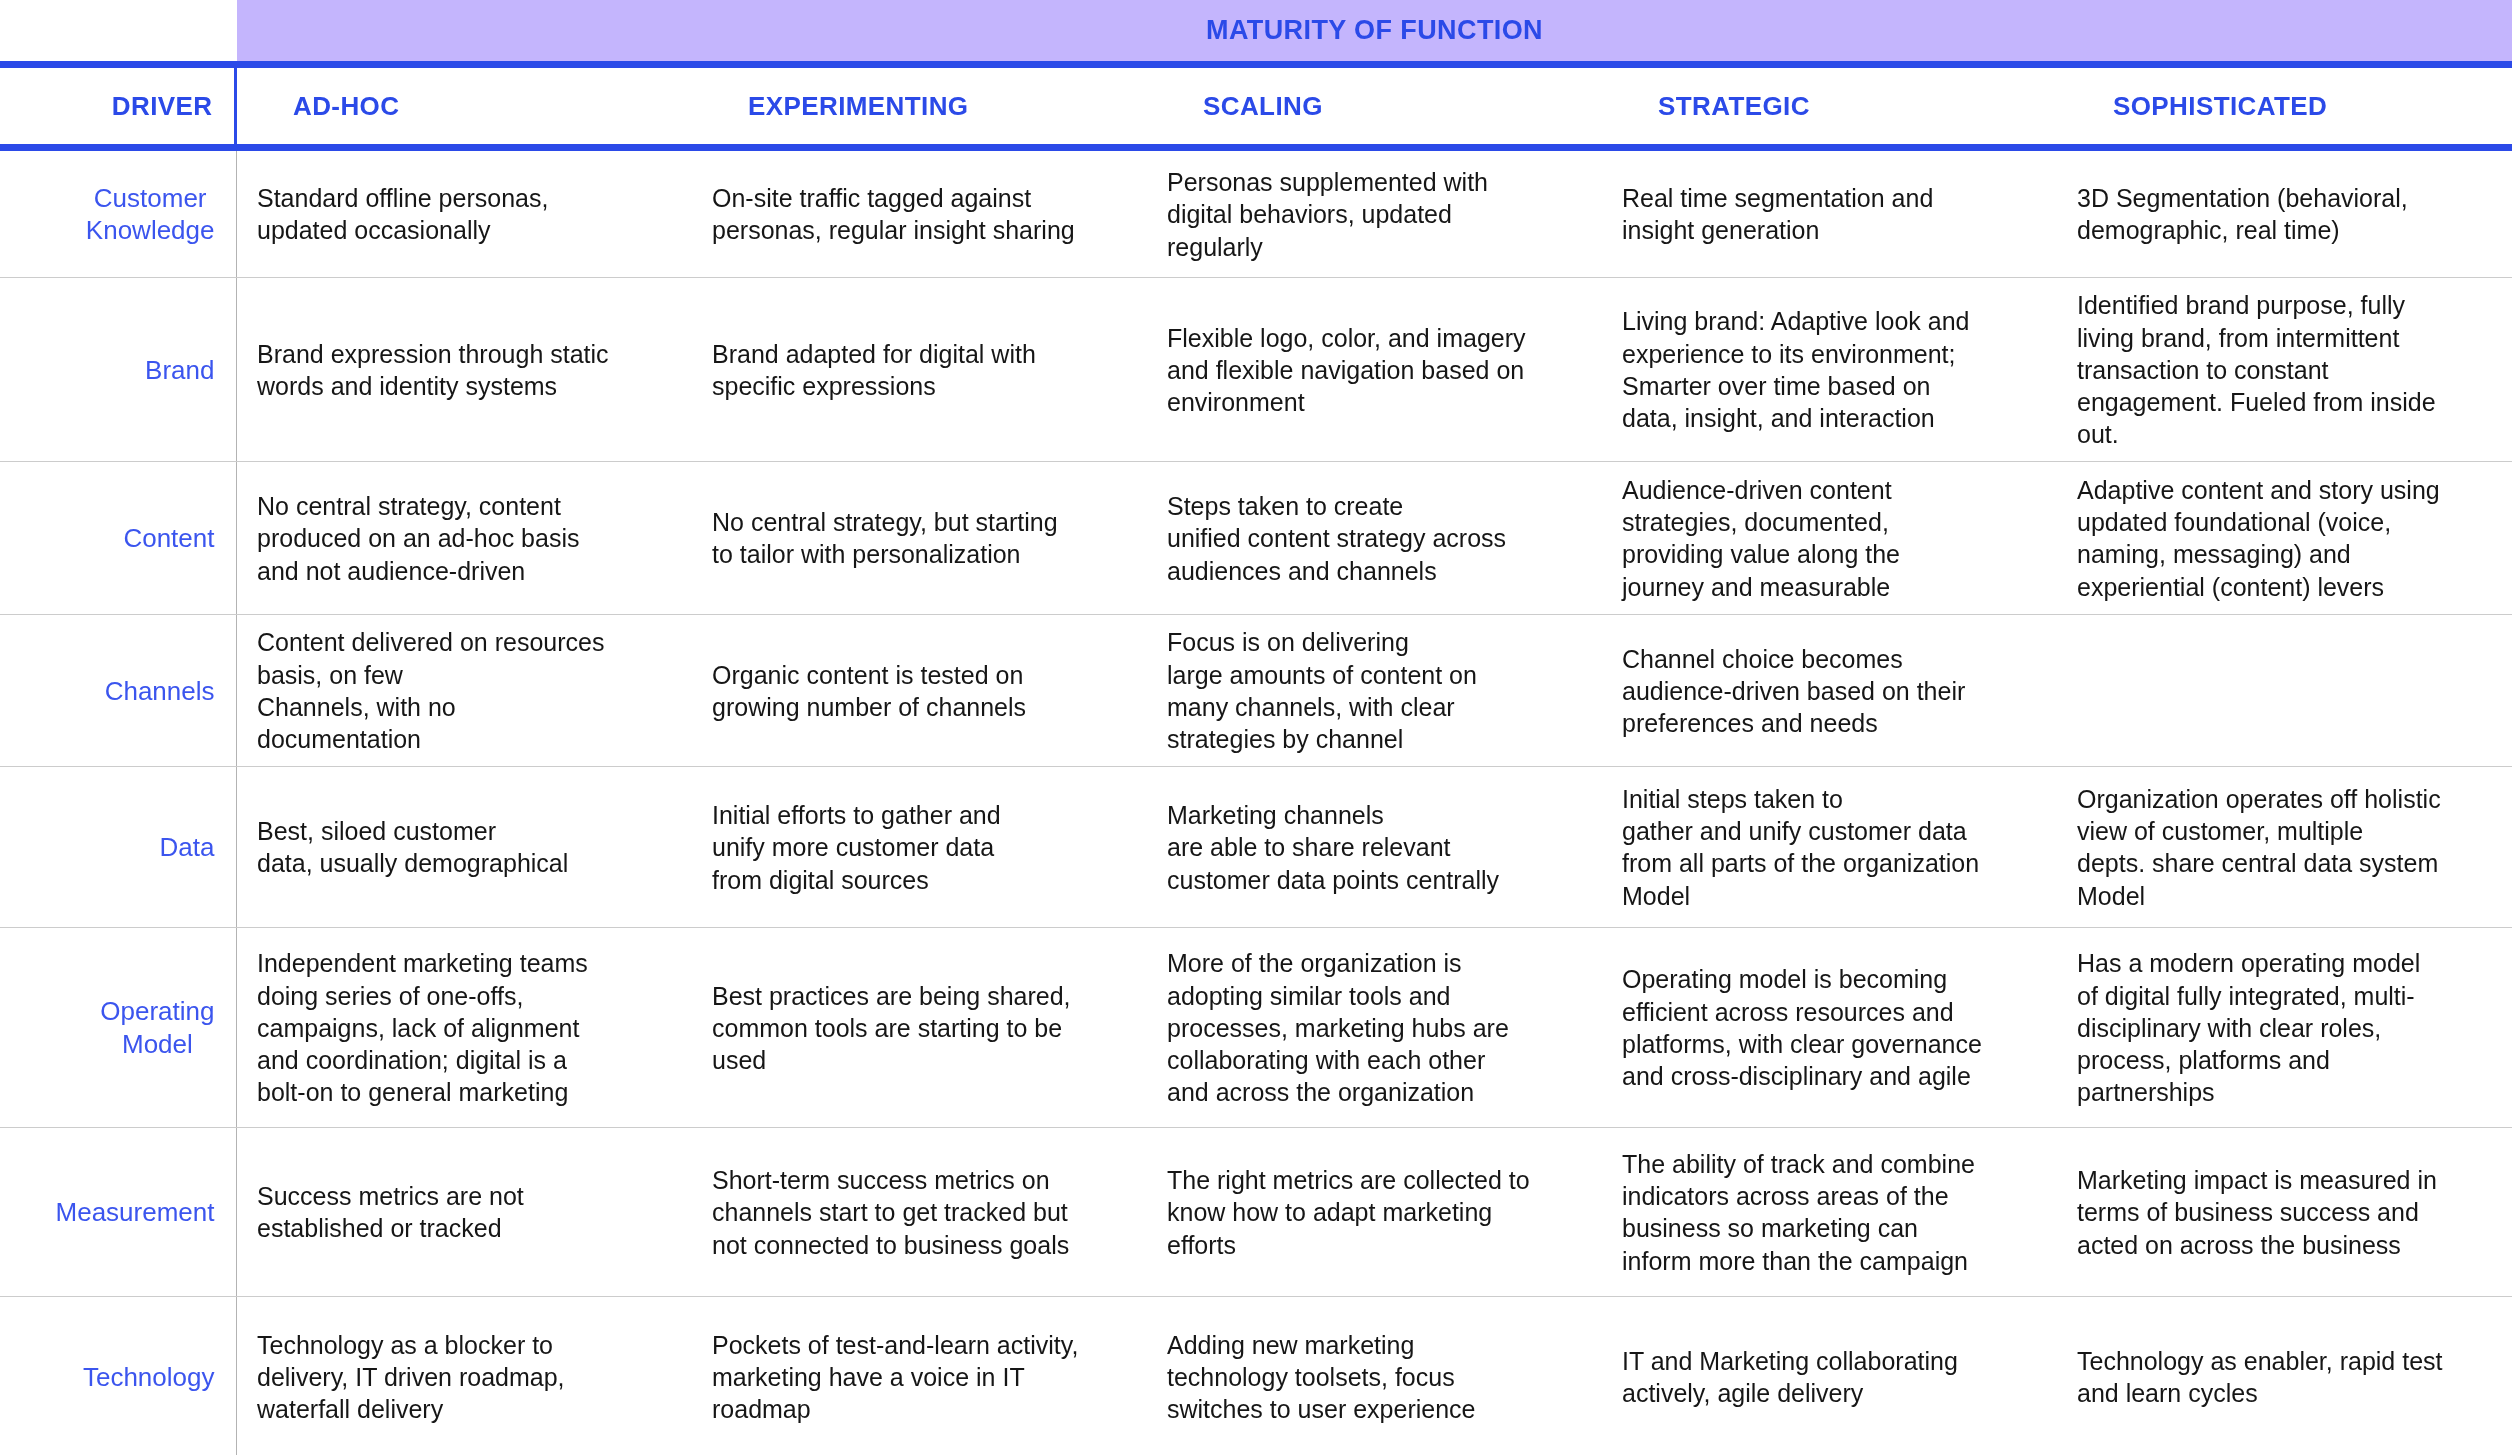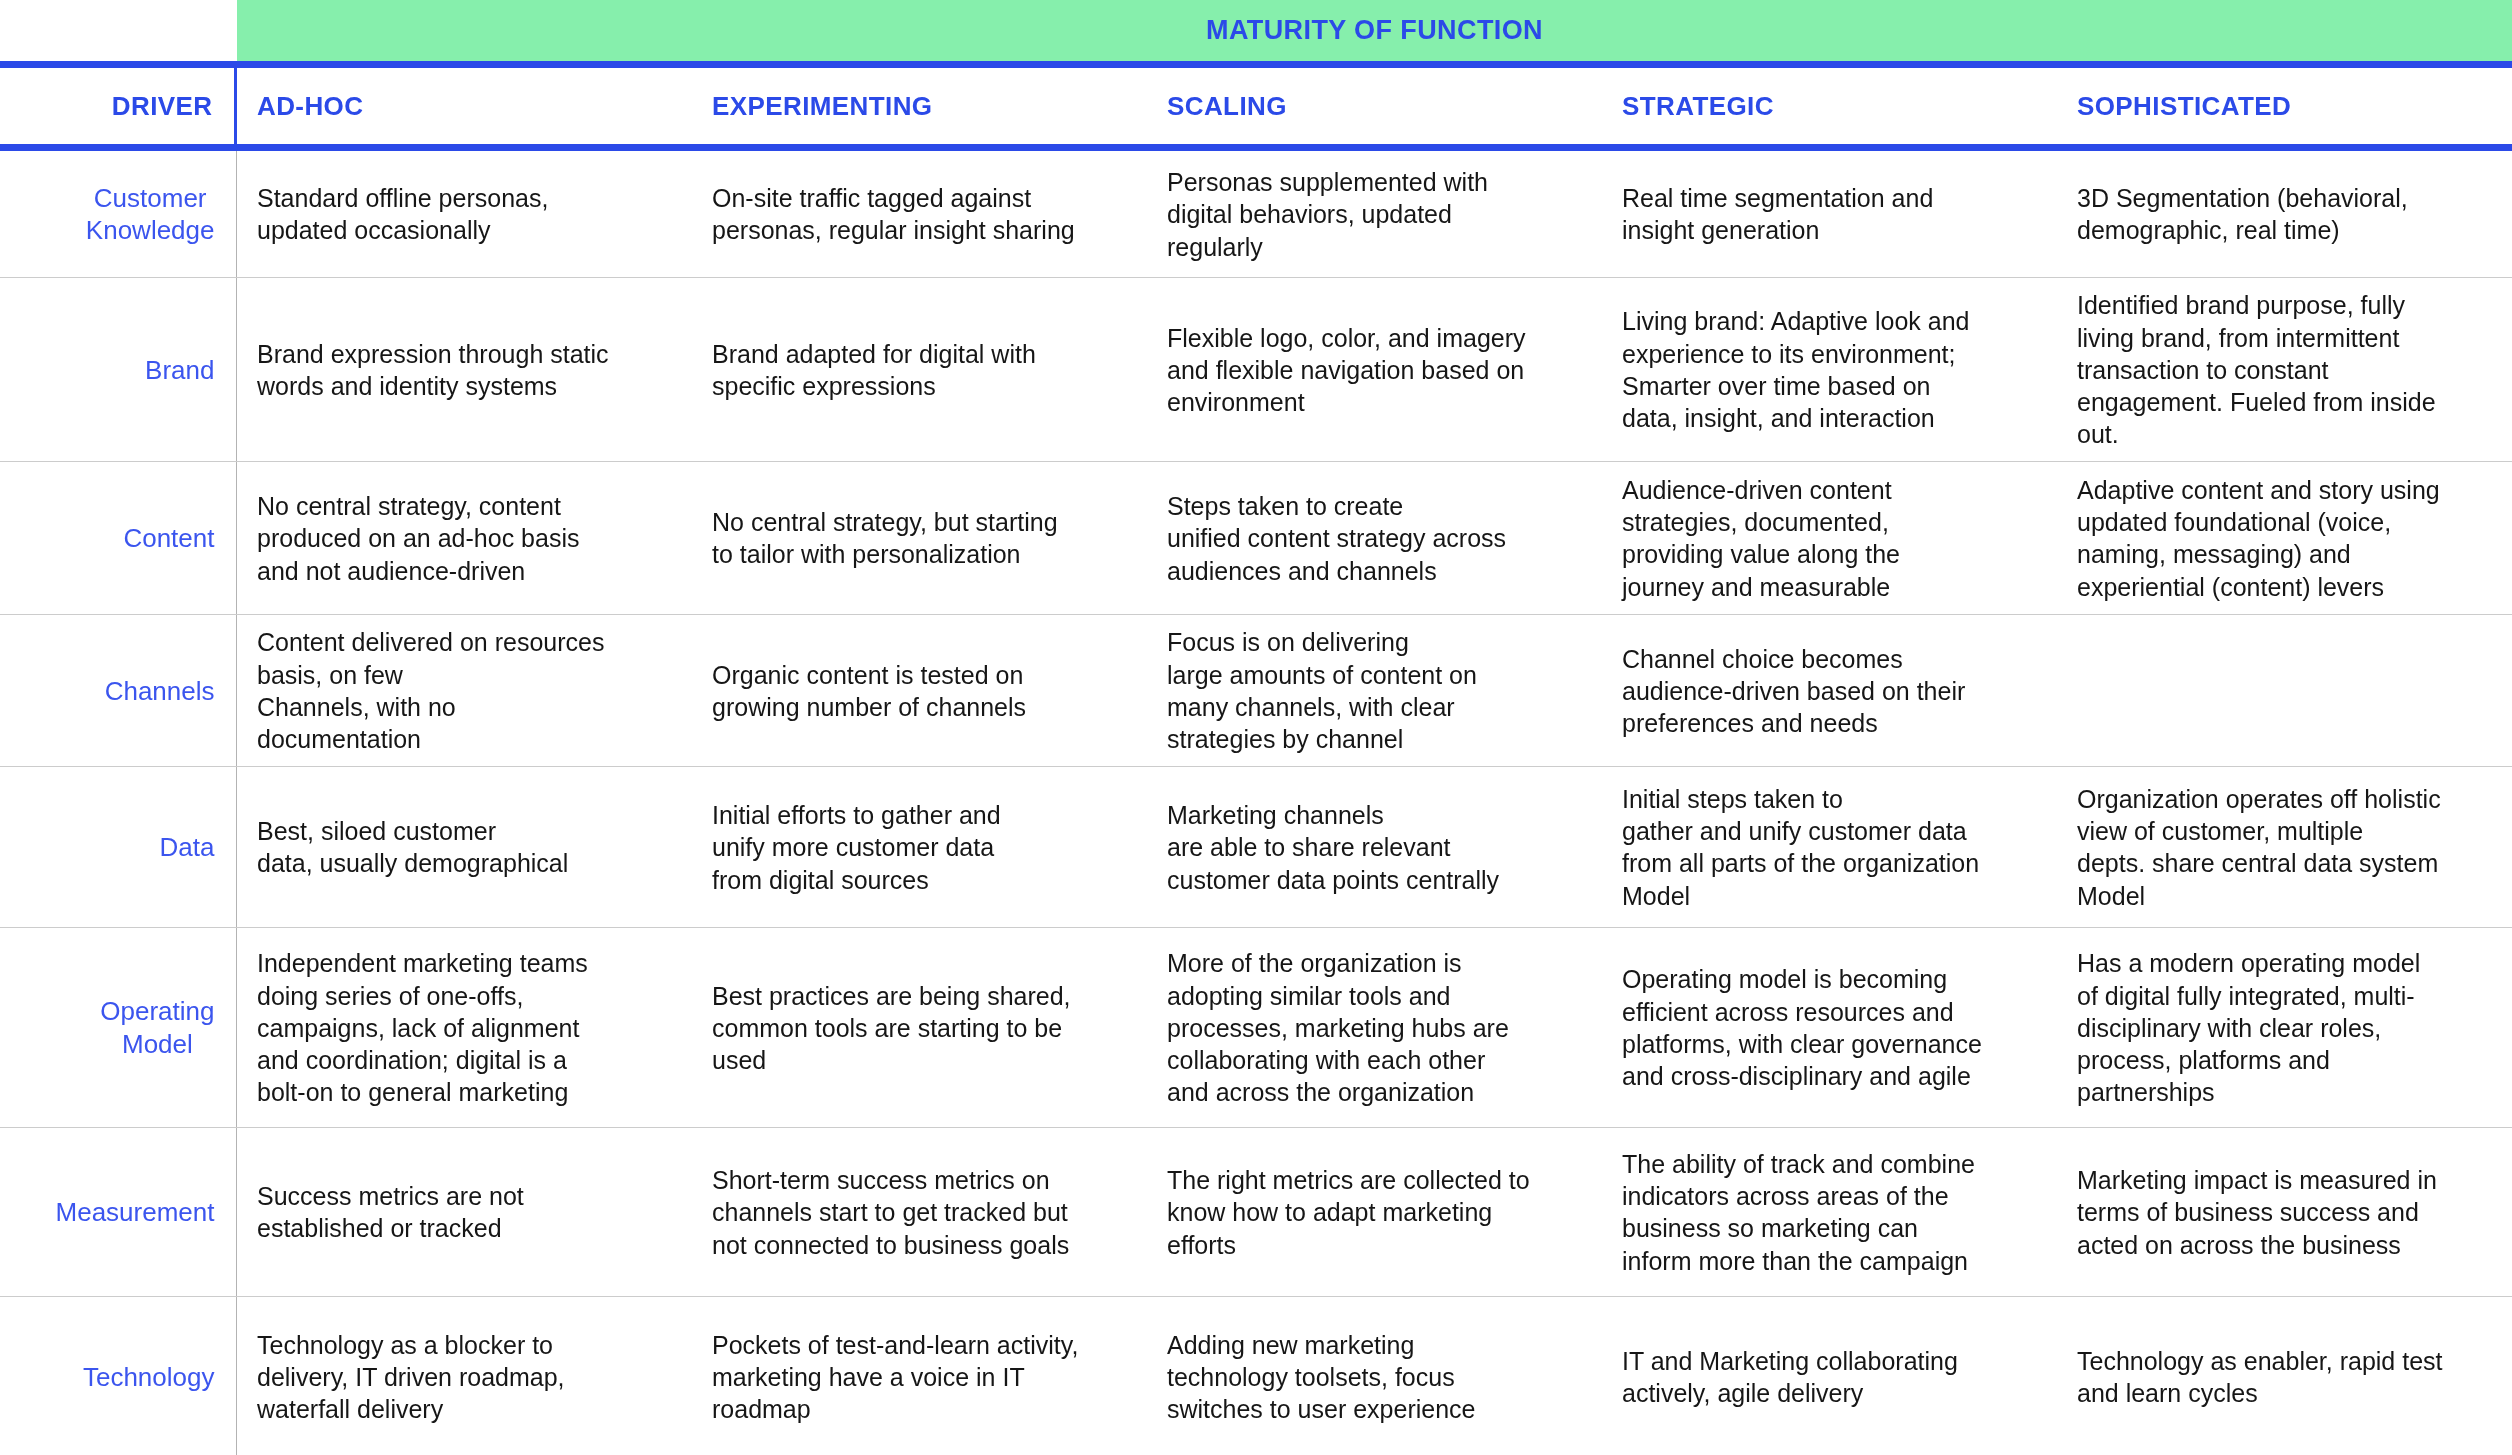--- a/index.html
+++ b/index.html
@@ -8,35 +8,36 @@
     background: #ffffff;
     font-family: "Liberation Sans", "DejaVu Sans", sans-serif;
     overflow: hidden;
   }
   .matrix { width: 2512px; }
 
   
   .band {
     margin-left: 237px;
     height: 61px;
-    background: #86efac;
+    background: #c4b5fd;
     display: flex; align-items: center; justify-content: center;
   }
   .band .title {
     color: #2b4ae8;
     font-size: 27px; font-weight: bold; letter-spacing: 0.4px;
   }
 
   .blue-rule { height: 7.2px; background: #2b4ae8; width: 2512px; }
 
   
   .header-row {
     display: grid;
     grid-template-columns: 237px repeat(5, 1fr);
     height: 76px;
+    gap: 36px;
   }
   .header-cell {
     display: flex; align-items: center;
     color: #2b4ae8; font-size: 26px; font-weight: bold; letter-spacing: 0.4px;
     padding-left: 20px;
   }
   .header-cell.driver {
     justify-content: flex-end; text-align: right;
     padding-left: 0; padding-right: 21.5px;
     border-right: 3.6px solid #2b4ae8;

